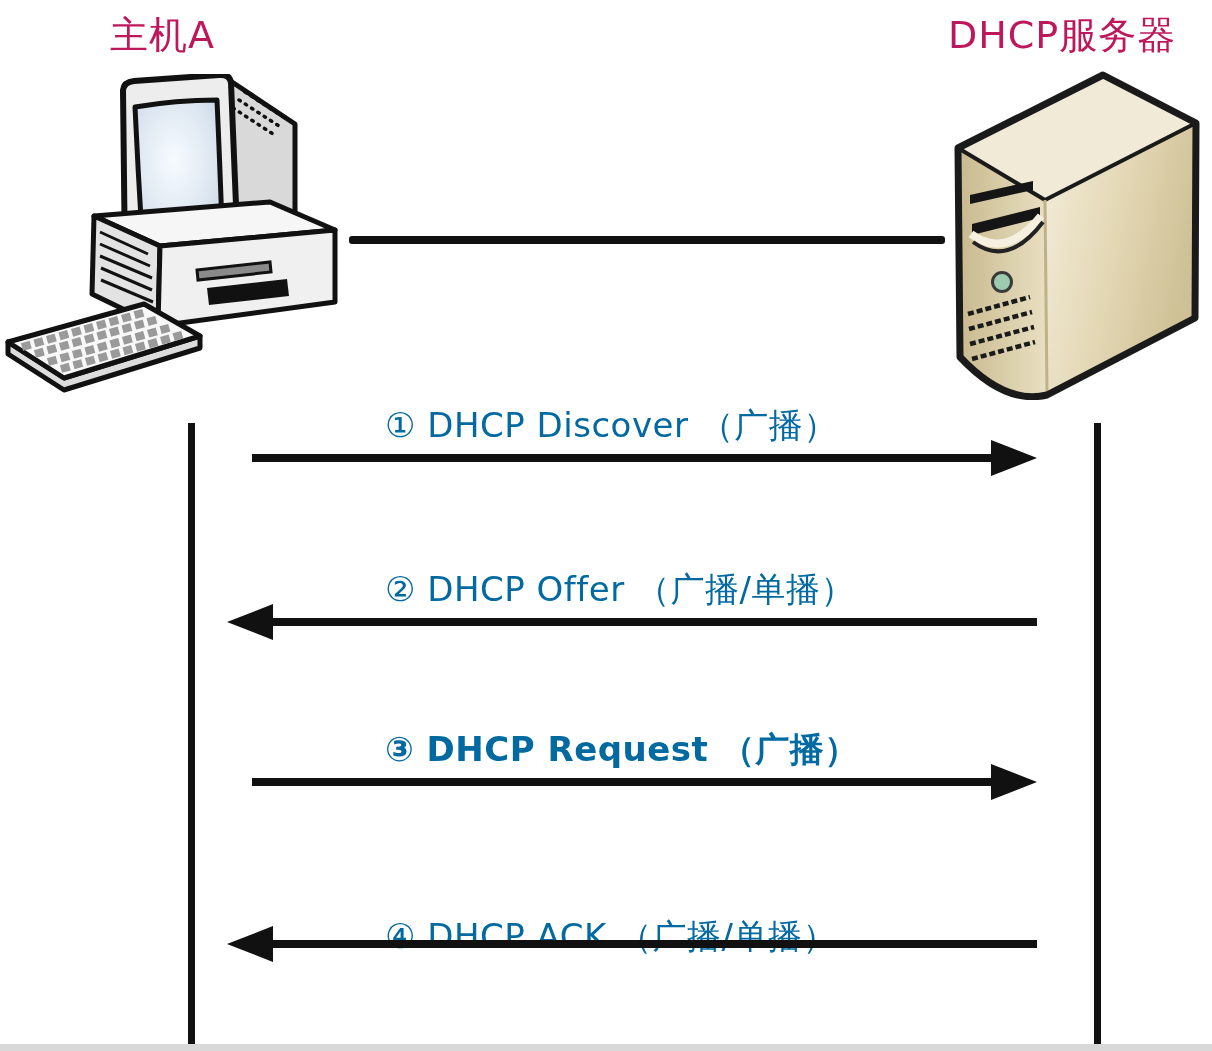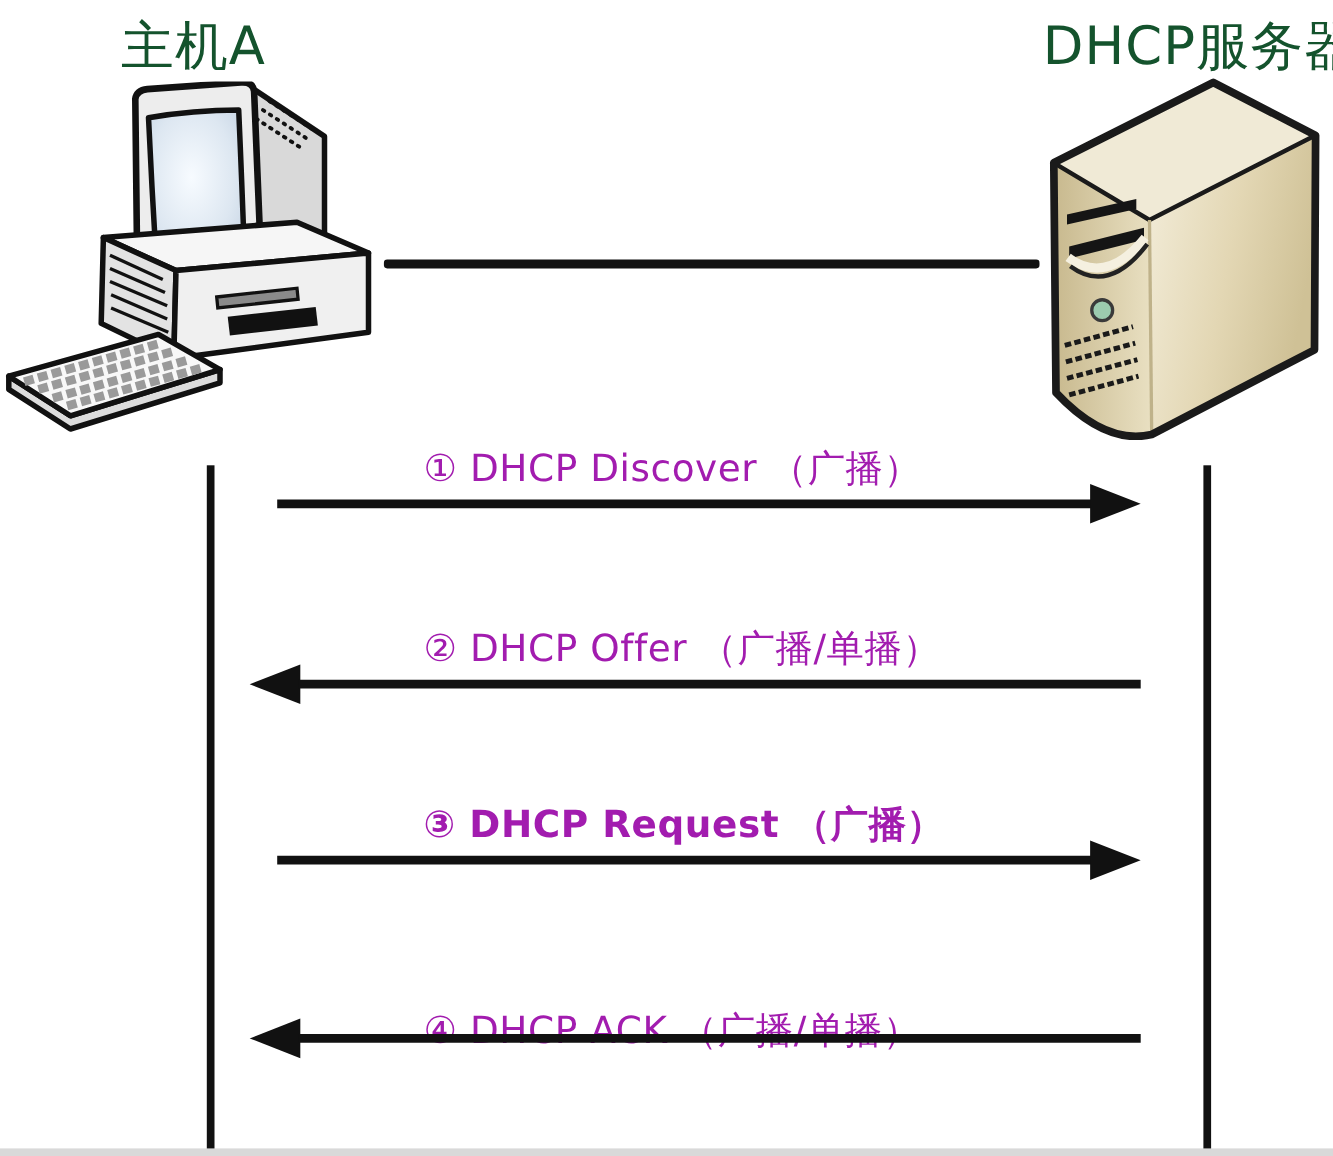--- a/index.html
+++ b/index.html
@@ -6,23 +6,23 @@
   .canvas{
     position:relative;
     width:1212px;height:1051px;
     background:#ffffff;
     overflow:hidden;
     font-family:"DejaVu Sans","Liberation Sans",sans-serif;
     color:#111;
   }
   .actor-label{
     position:absolute;
-    font-size:48px;
+    font-size:38px;
     letter-spacing:1px;
-    color:#14532d;
+    color:#be185d;
     white-space:nowrap;
   }
   .host-label{left:110px;top:10px;}
   .server-label{left:948px;top:10px;}
   .icon-svg{position:absolute;}
   .computer-icon{left:2px;top:74px;}
   .server-icon{left:950px;top:68px;}
   .connector{
     position:absolute;
     left:349px;top:236px;width:596px;height:8px;
@@ -33,21 +33,21 @@
     top:423px;width:7px;height:628px;
     background:#111;
   }
   .lifeline-left{left:188px;}
   .lifeline-right{left:1094px;}
   .msg-label{
     position:absolute;
     left:385px;
     font-size:34px;
     letter-spacing:0.5px;
-    color:#a21caf;
+    color:#0369a1;
     white-space:nowrap;
   }
   .msg1-label{top:403px;}
   .msg2-label{top:567px;}
   .msg3-label{top:727px;font-weight:bold;}
   .msg4-label{top:887px;margin-top:27px;}
   .arrow-svg{position:absolute;left:225px;width:815px;height:40px;}
   .arrow1{top:438px;}
   .arrow2{top:602px;}
   .arrow3{top:762px;}

